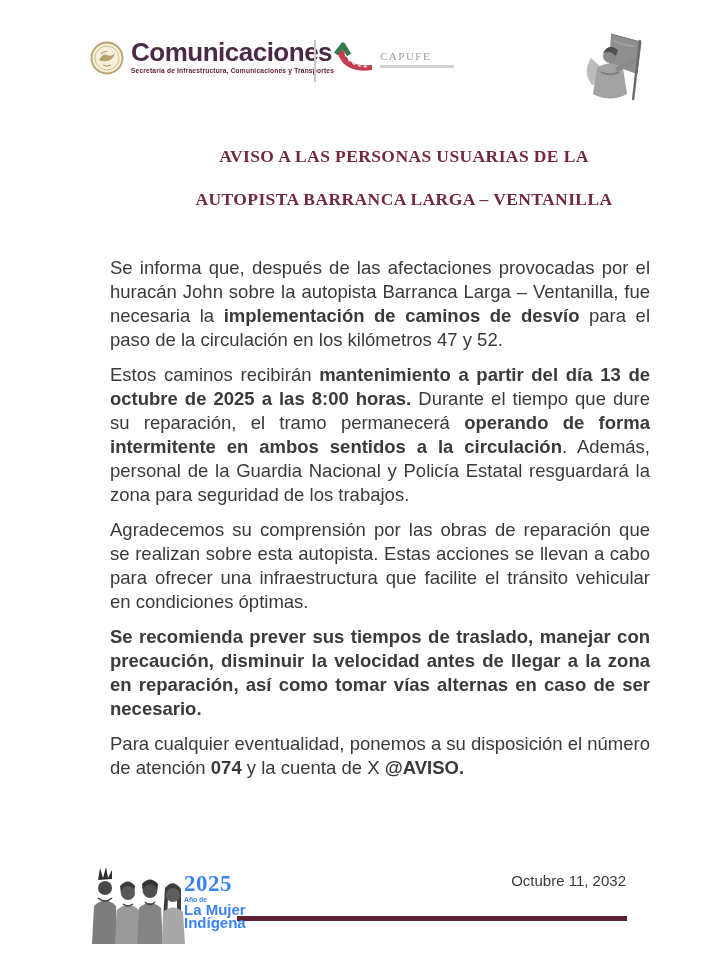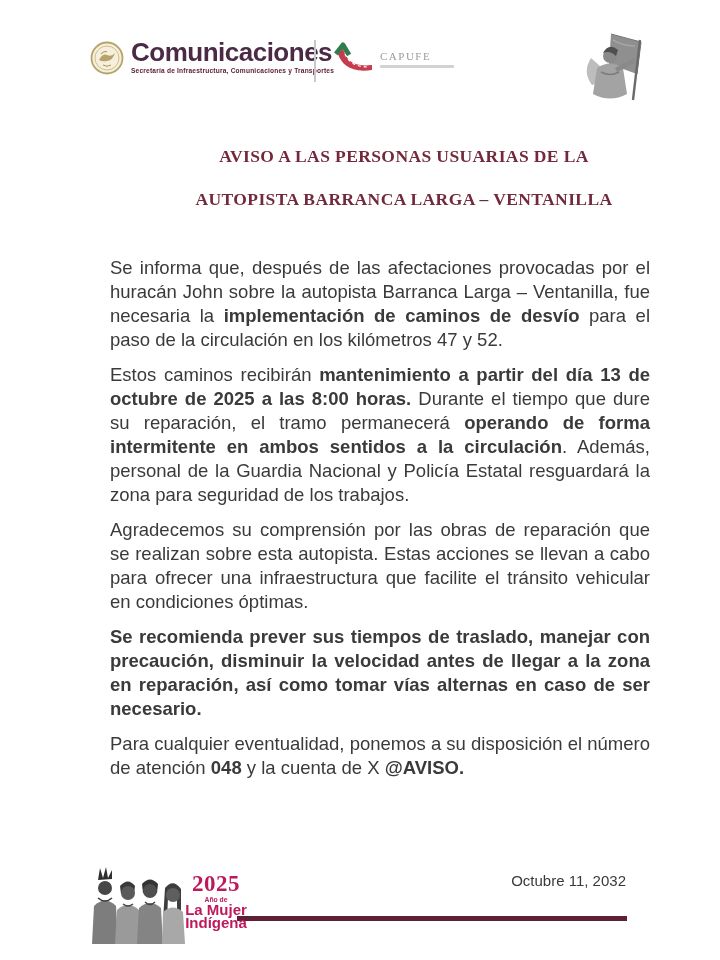--- a/index.html
+++ b/index.html
@@ -61,22 +61,22 @@
   .footer-date{
     position:absolute;top:872px;right:94px;
     font-size:15px;color:#3a3a3a;
   }
   .footer-line{
     position:absolute;left:237px;top:916px;width:390px;height:5px;
     background:#5d2133;
   }
   .women-illustration{position:absolute;left:84px;top:864px;width:104px;height:80px;}
   .year-logo{
-    position:absolute;left:184px;top:872px;width:64px;text-align:center;
-    color:#be185d;
+    position:absolute;left:184px;top:872px;width:64px;text-align:left;
+    color:#3b82f6;
   }
   .year-big{font-family:"Liberation Serif",serif;font-size:23px;font-weight:bold;line-height:24px;letter-spacing:0.5px;}
   .year-small{font-size:6.8px;font-weight:bold;line-height:7px;}
   .year-caption{font-size:15px;font-weight:bold;line-height:13px;}
 </style>
 </head>
 <body>
 
 <div class="page">
 
@@ -127,21 +127,21 @@
   <div class="title">
     <div class="title-line">AVISO A LAS PERSONAS USUARIAS DE LA</div>
     <div class="title-line">AUTOPISTA BARRANCA LARGA – VENTANILLA</div>
   </div>
 
   <div class="body-text">
     <p><span>Se informa que, después de las afectaciones provocadas por el huracán John sobre la autopista Barranca Larga – Ventanilla, fue necesaria la </span><span class="bold">implementación de caminos de desvío</span><span> para el paso de la circulación en los kilómetros 47 y 52.</span></p>
     <p><span>Estos caminos recibirán </span><span class="bold">mantenimiento a partir del día 13 de octubre de 2025 a las 8:00 horas.</span><span> Durante el tiempo que dure su reparación, el tramo permanecerá </span><span class="bold">operando de forma intermitente en ambos sentidos a la circulación</span><span>. Además, personal de la Guardia Nacional y Policía Estatal resguardará la zona para seguridad de los trabajos.</span></p>
     <p><span>Agradecemos su comprensión por las obras de reparación que se realizan sobre esta autopista. Estas acciones se llevan a cabo para ofrecer una infraestructura que facilite el tránsito vehicular en condiciones óptimas.</span></p>
     <p><span class="bold">Se recomienda prever sus tiempos de traslado, manejar con precaución, disminuir la velocidad antes de llegar a la zona en reparación, así como tomar vías alternas en caso de ser necesario.</span></p>
-    <p><span>Para cualquier eventualidad, ponemos a su disposición el número de atención </span><span class="bold">048</span><span> y la cuenta de X </span><span class="bold">@AVISO.</span></p>
+    <p><span>Para cualquier eventualidad, ponemos a su disposición el número de atención </span><span class="bold">074</span><span> y la cuenta de X </span><span class="bold">@AVISO.</span></p>
   </div>
 
   <div class="footer-date">Octubre 11, 2032</div>
 
   <div class="footer-line"></div>
 
   <svg class="women-illustration" viewBox="0 0 104 80">
 
     <path d="M14,16 l2,-12 3,10 3,-11 2,11 4,-8 0,9 z" fill="#2f2f2f"></path>
     <circle cx="21" cy="24" r="7" fill="#474747"></circle>

